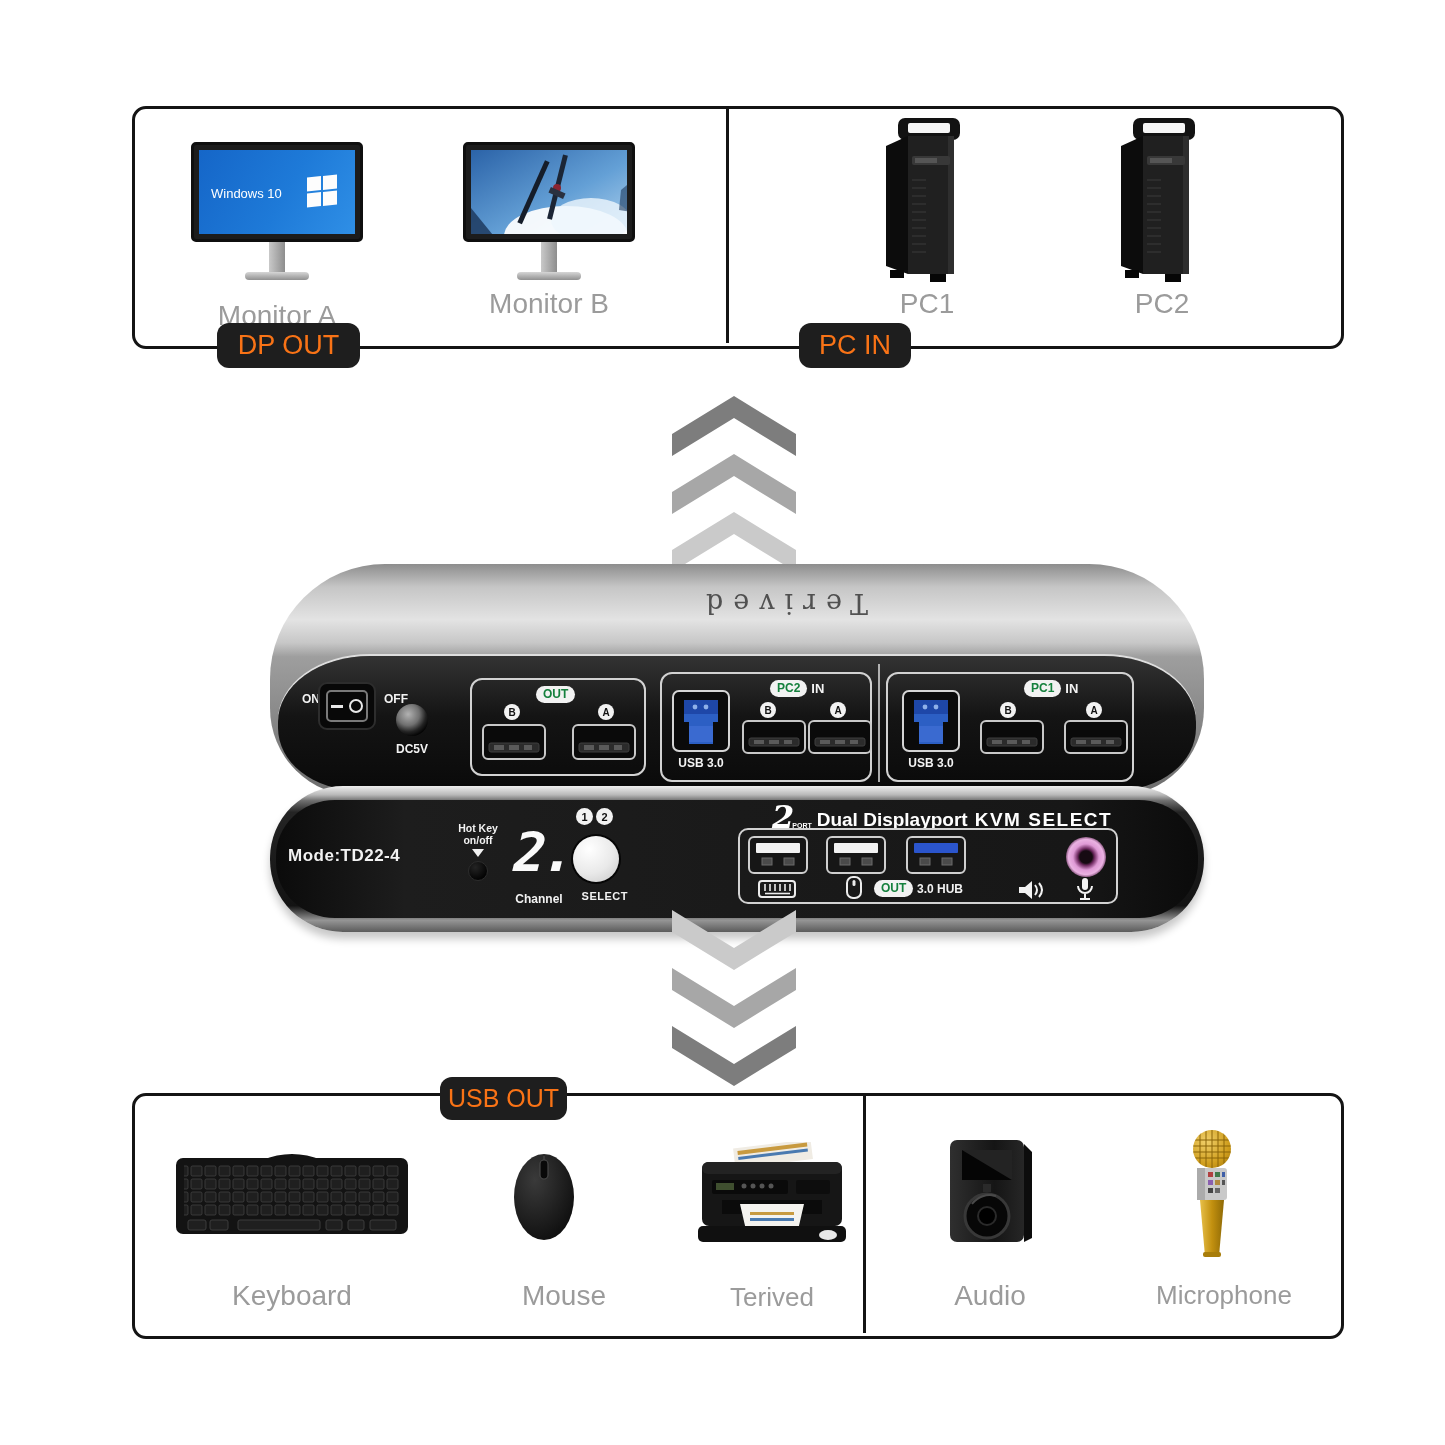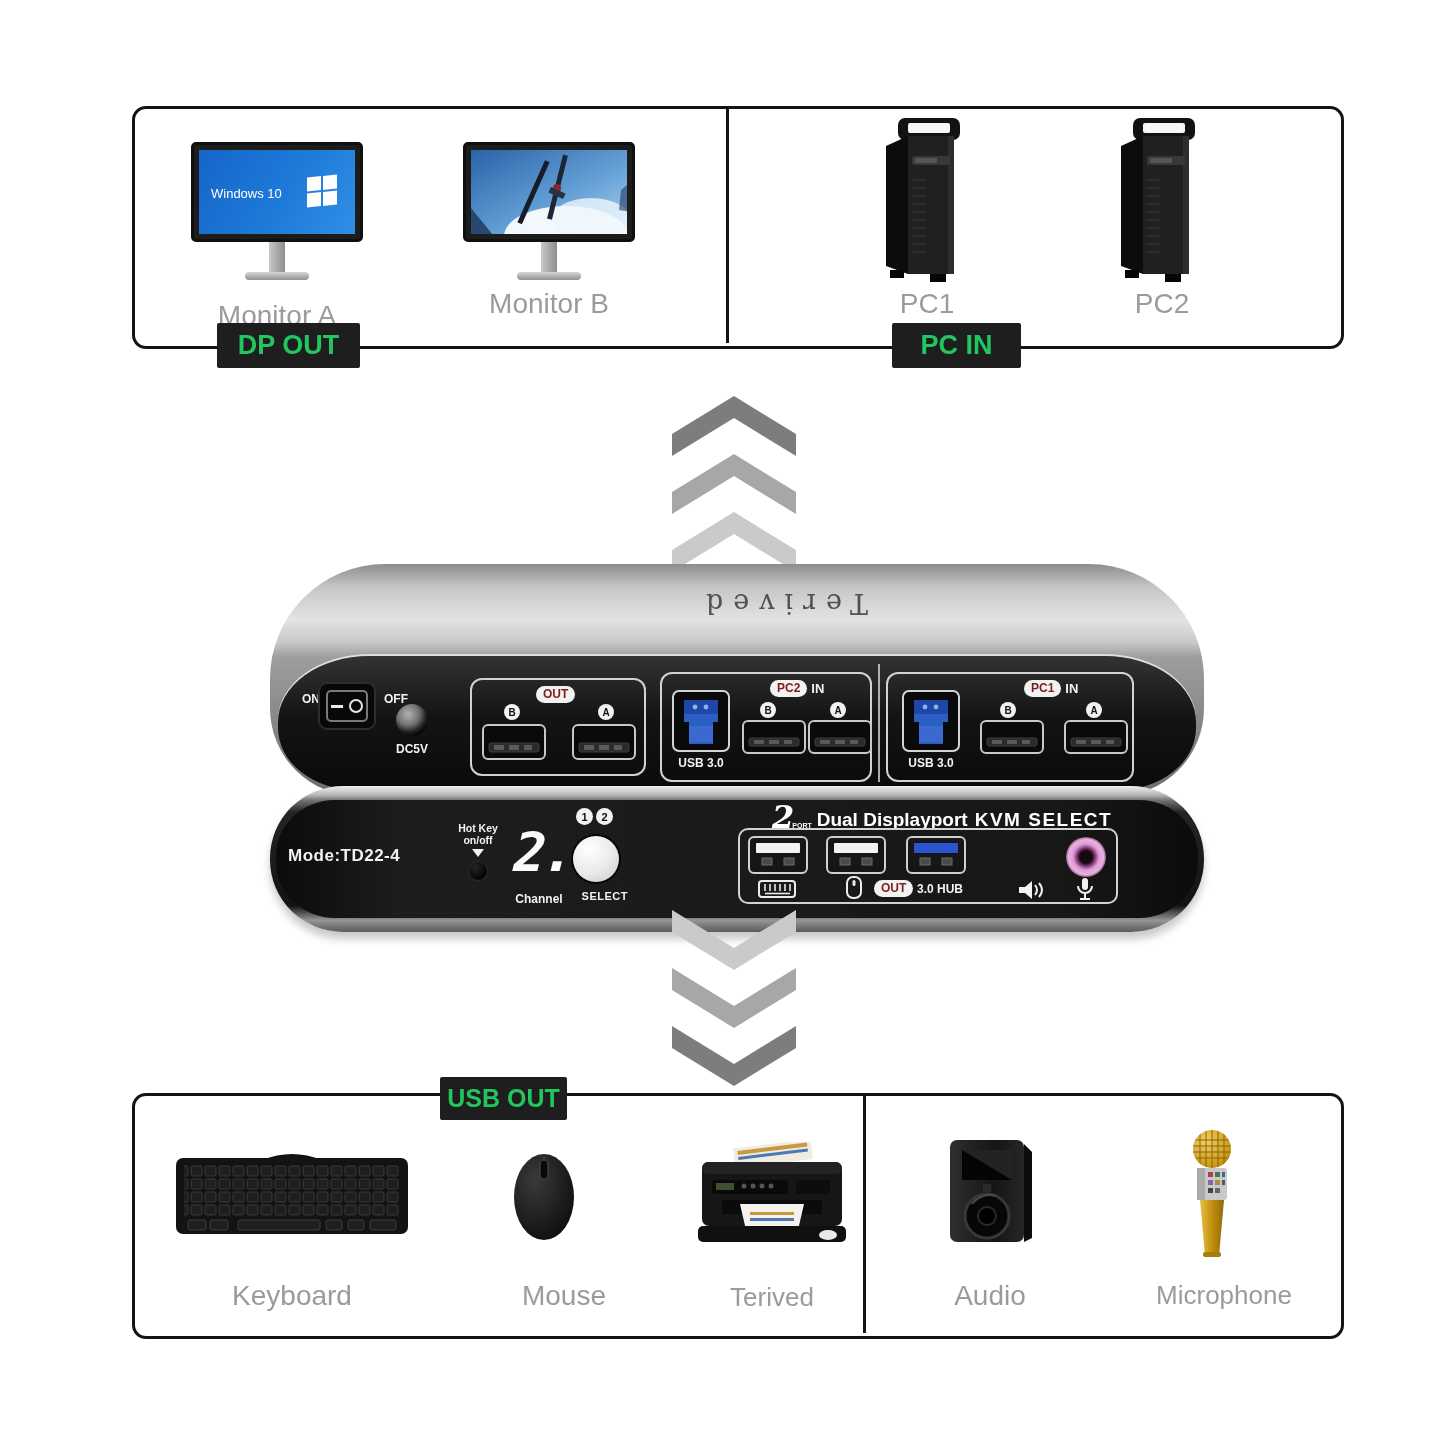--- a/index.html
+++ b/index.html
@@ -3,22 +3,22 @@
 <meta charset="utf-8">
 <style>
   html,body{margin:0;padding:0;background:#fff;}
   .canvas{position:relative;width:1445px;height:1445px;background:#fff;overflow:hidden;
           font-family:"Liberation Sans",sans-serif;margin-left:12px;}
   .abs{position:absolute;}
 
   
   .zone-box{position:absolute;border:3px solid #141414;border-radius:14px;background:#fff;}
   .zone-divider{position:absolute;width:3px;background:#141414;}
-  .badge{position:absolute;background:#1e1e1e;color:#22c55e;font-weight:bold;font-size:27px;
-         display:flex;align-items:center;justify-content:center;border-radius:2px;z-index:5;}
+  .badge{position:absolute;background:#1e1e1e;color:#f97316;font-weight:normal;font-size:27px;
+         display:flex;align-items:center;justify-content:center;border-radius:12px;z-index:5;}
   .gray-label{position:absolute;color:#9b9b9b;font-size:28px;text-align:center;transform:translateX(-50%);white-space:nowrap;}
 
   
   .monitor-screen{position:absolute;width:172px;height:100px;background:#1c1c1c;border:3px solid #0f0f0f;
                   border-radius:5px;box-sizing:border-box;}
   .monitor-inner{position:absolute;left:5px;top:5px;right:5px;bottom:5px;overflow:hidden;}
   .screen-a{background:linear-gradient(120deg,#1566c8 0%,#1e7ad8 55%,#2f8fe6 100%);}
   .win-text{position:absolute;left:12px;top:36px;color:#fff;font-size:13px;}
   .win-logo{position:absolute;right:18px;top:26px;width:30px;height:30px;display:grid;
             grid-template-columns:1fr 1fr;grid-template-rows:1fr 1fr;gap:2px;transform:skewY(-6deg);}
@@ -43,21 +43,21 @@
   .dev-front-body{position:absolute;left:258px;top:786px;width:934px;height:146px;
     border-radius:73px / 72px;
     background:linear-gradient(180deg,#efefef 0%,#b9b9b9 6%,#707070 10%,#242424 18%,#131313 82%,#959595 92%,#5b5b5b 100%);
     box-shadow:0 7px 9px rgba(0,0,0,.22);}
   .dev-front-face{position:absolute;left:6px;top:14px;width:922px;height:118px;
     border-radius:59px / 56px;
     background:linear-gradient(90deg,#0b0b0b,#1d1d1d 14%,#171717 86%,#0b0b0b);}
 
   .wlabel{color:#f2f2f2;font-weight:bold;}
   .group-outline{position:absolute;border:2px solid #d2d2d2;border-radius:12px;box-sizing:border-box;}
-  .pill{background:#f2f2f2;color:#7f1d1d;font-weight:bold;font-size:12px;line-height:17px;
+  .pill{background:#f2f2f2;color:#15803d;font-weight:bold;font-size:12px;line-height:17px;
         padding:0 7px;border-radius:9px;display:inline-block;}
   .cl{width:16px;height:16px;border-radius:50%;background:#f2f2f2;color:#111;font-size:10px;font-weight:bold;
       display:flex;align-items:center;justify-content:center;position:absolute;}
 
   .rocker{position:absolute;width:58px;height:48px;background:#080808;border:2px solid #2d2d2d;border-radius:9px;box-sizing:border-box;}
   .rocker-in{position:absolute;left:6px;top:6px;right:6px;bottom:6px;border:2px solid #7a7a7a;border-radius:5px;
              display:flex;align-items:center;justify-content:space-around;}
   .rocker-dash{width:12px;height:3px;background:#e8e8e8;}
   .rocker-o{width:10px;height:10px;border:2px solid #e8e8e8;border-radius:50%;}
   .dcjack{position:absolute;width:32px;height:32px;border-radius:50%;
@@ -177,21 +177,21 @@
         <line x1="44" y1="128" x2="58" y2="128"></line>
           <line x1="44" y1="136" x2="58" y2="136"></line>
       </g>
       <rect x="22" y="154" width="14" height="8" fill="#060606"></rect>
       <rect x="62" y="158" width="16" height="8" fill="#060606"></rect>
     </svg>
   </div>
   <div class="gray-label" style="left:1150px;top:288px;">PC2</div>
 
   <div class="badge" style="left:205px;top:323px;width:143px;height:45px;">DP OUT</div>
-  <div class="badge" style="left:880px;top:323px;width:129px;height:45px;">PC IN</div>
+  <div class="badge" style="left:787px;top:323px;width:112px;height:45px;">PC IN</div>
 
   <div class="chev" style="left:660px;top:392px;">
     <svg width="124" height="68">
         <polygon points="0,42 62,4 124,42 124,64 62,26 0,64" fill="#7d7d7d"></polygon>
       </svg></div>
   <div class="chev" style="left:660px;top:450px;">
     <svg width="124" height="68">
         <polygon points="0,42 62,4 124,42 124,64 62,26 0,64" fill="#a7a7a7"></polygon>
       </svg></div>
   <div class="chev" style="left:660px;top:508px;">

